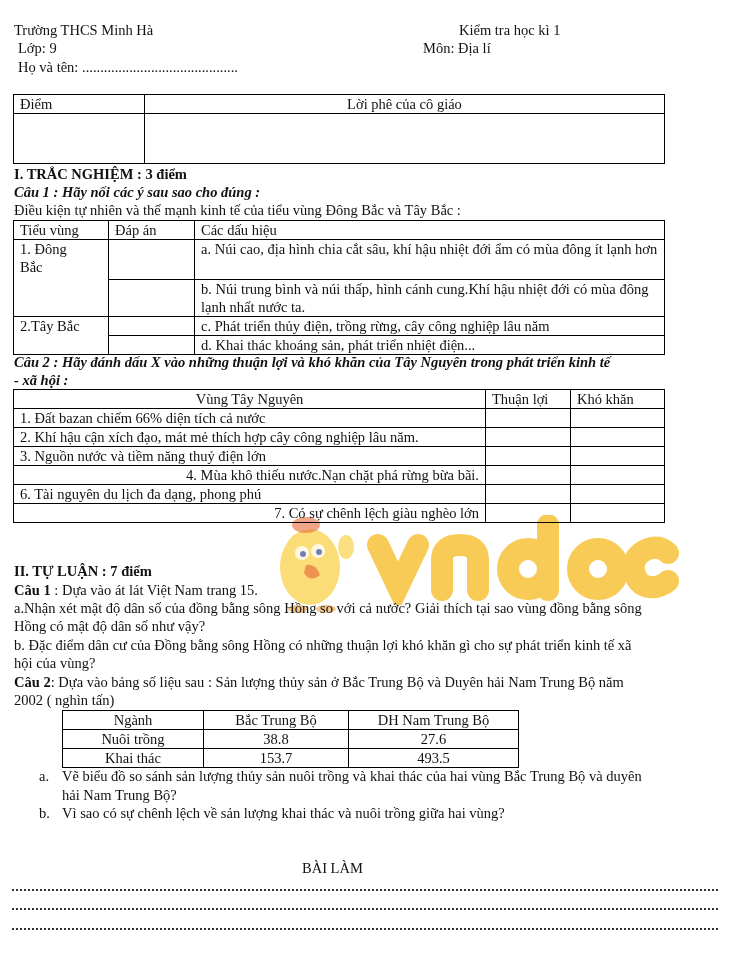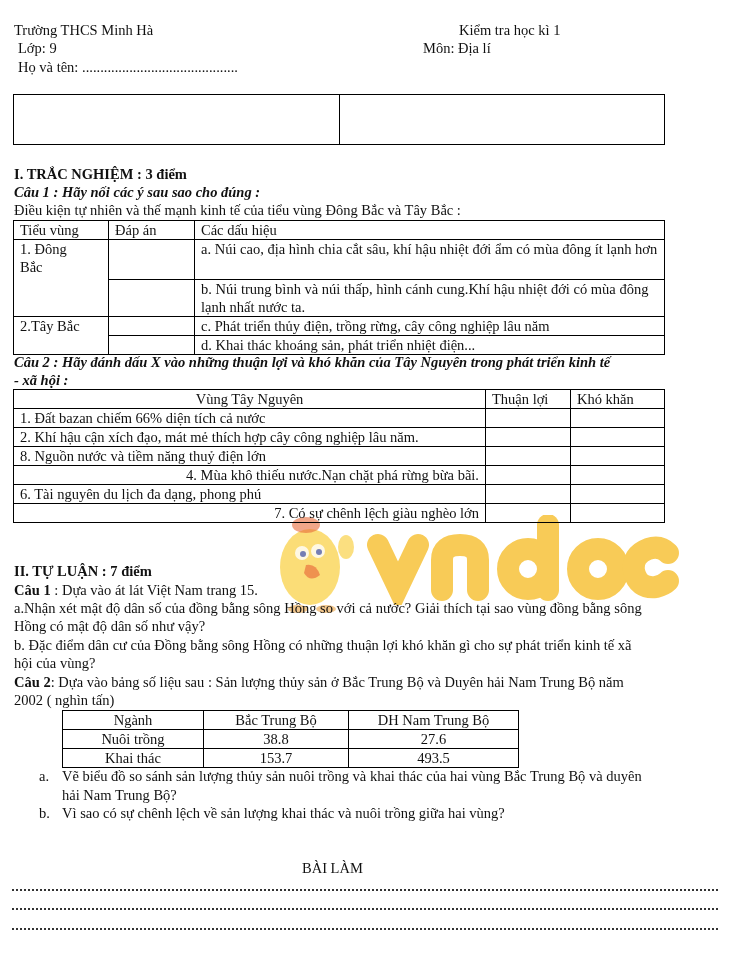--- a/index.html
+++ b/index.html
@@ -51,20 +51,24 @@
 </div>
 
 <div class="abs" style="left:14px; top:22px;">Trường THCS Minh Hà</div>
 <div class="abs" style="left:18px; top:40px;">Lớp: 9</div>
 <div class="abs" style="left:18px; top:59px;">Họ và tên: ...........................................</div>
 <div class="abs" style="left:423px; top:22px;margin-left:36px;">Kiểm tra học kì 1</div>
 <div class="abs" style="left:423px; top:40px;">Môn: Địa lí</div>
 
 <table style="left:13px; top:94px; width:652px;">
   <tbody>
+      <tr style="height:19px;">
+    <td style="width:118px;">Điểm</td>
+    <td class="c">Lời phê của cô giáo</td>
+  </tr>
   <tr style="height:50px;">
     <td></td>
     <td></td>
   </tr>
 </tbody>
   </table>
 
 <div class="abs b" style="left:14px; top:166px;">I. TRẮC NGHIỆM : 3 điểm</div>
 <div class="abs bi" style="left:14px; top:184px;">Câu 1 : Hãy nối các ý sau sao cho đúng :</div>
 <div class="abs" style="left:14px; top:202px;">Điều kiện tự nhiên và thế mạnh kinh tế của tiểu vùng Đông Bắc và Tây Bắc :</div>
@@ -111,21 +115,21 @@
         <td>1. Đất bazan chiếm 66% diện tích cả nước</td>
         <td></td>
         <td></td>
       </tr>
   <tr style="height:19px;">
         <td>2. Khí hậu cận xích đạo, mát mẻ thích hợp cây công nghiệp lâu năm.</td>
         <td></td>
         <td></td>
       </tr>
   <tr style="height:19px;">
-        <td>8. Nguồn nước và tiềm năng thuỷ điện lớn</td>
+        <td>3. Nguồn nước và tiềm năng thuỷ điện lớn</td>
         <td></td>
         <td></td>
       </tr>
   <tr style="height:19px;text-align:right;">
         <td>4. Mùa khô thiếu nước.Nạn chặt phá rừng bừa bãi.</td>
         <td></td>
         <td></td>
       </tr>
   <tr style="height:19px;">
         <td>6. Tài nguyên du lịch đa dạng, phong phú</td>

